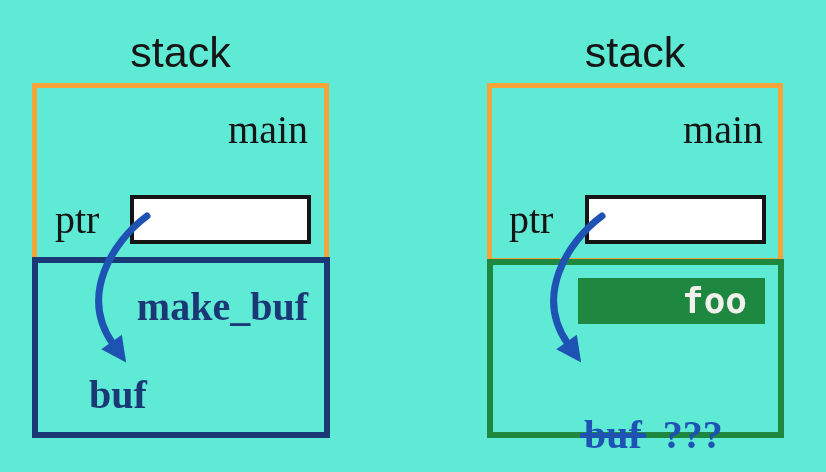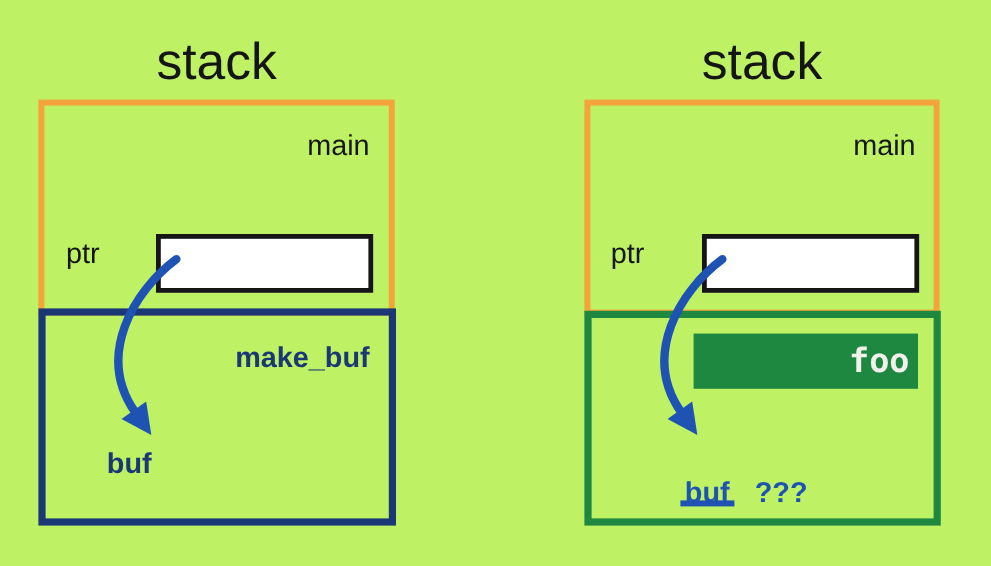--- a/index.html
+++ b/index.html
@@ -9,36 +9,36 @@
     --color-blue: #1E53B3;
     --color-badge_text: #F1F0EB;
     --color-ink: #151515;
   }
   * { margin: 0; padding: 0; box-sizing: border-box; }
   html, body { background: #ffffff; }
   .canvas {
     position: relative;
     width: 826px;
     height: 472px;
-    background: #bef264;
+    background: #5eead4;
     overflow: hidden;
     font-family: "DejaVu Sans Mono", monospace;
   }
   .abs { position: absolute; }
   .title {
     font-family: "Liberation Sans", sans-serif;
     font-weight: 500;
     font-size: 43px;
     line-height: 1;
     color: var(--color-ink);
     text-align: center;
   }
   .mono {
-    font-family: Liberation Sans, sans-serif;
-    font-size: 24px;
+    font-family: Liberation Serif, serif;
+    font-size: 40px;
     line-height: 1;
     color: var(--color-ink);
     white-space: pre;
   }
   .bold { font-weight: bold; padding-left: 36px; }
   .frame { background: transparent; }
   .frame-caller { border: 5px solid var(--color-orange); }
   .frame-callee-left { border: 6px solid var(--color-navy); }
   .frame-callee-right { border: 6px solid var(--color-green); }
   .navy-text { color: var(--color-navy); }
@@ -46,24 +46,24 @@
   .right-align { text-align: right; }
   .ptr-slot {
     border: 4px solid var(--color-ink);
     background: #ffffff;
   }
   .badge {
     background: var(--color-green);
     color: var(--color-badge_text);
     font-family: "DejaVu Sans Mono", monospace;
     font-weight: bold;
-    font-size: 28px;
+    font-size: 36px;
     line-height: 46px;
     text-align: right;
-    padding-right: 7px;
+    padding-right: 18px;
   }
   .strike { position: relative; display: inline-block; }
   .strike::after {
     content: "";
     position: absolute;
     left: -4px;
     right: -4px;
     top: 18px;
     height: 5px;
     background: var(--color-blue);

